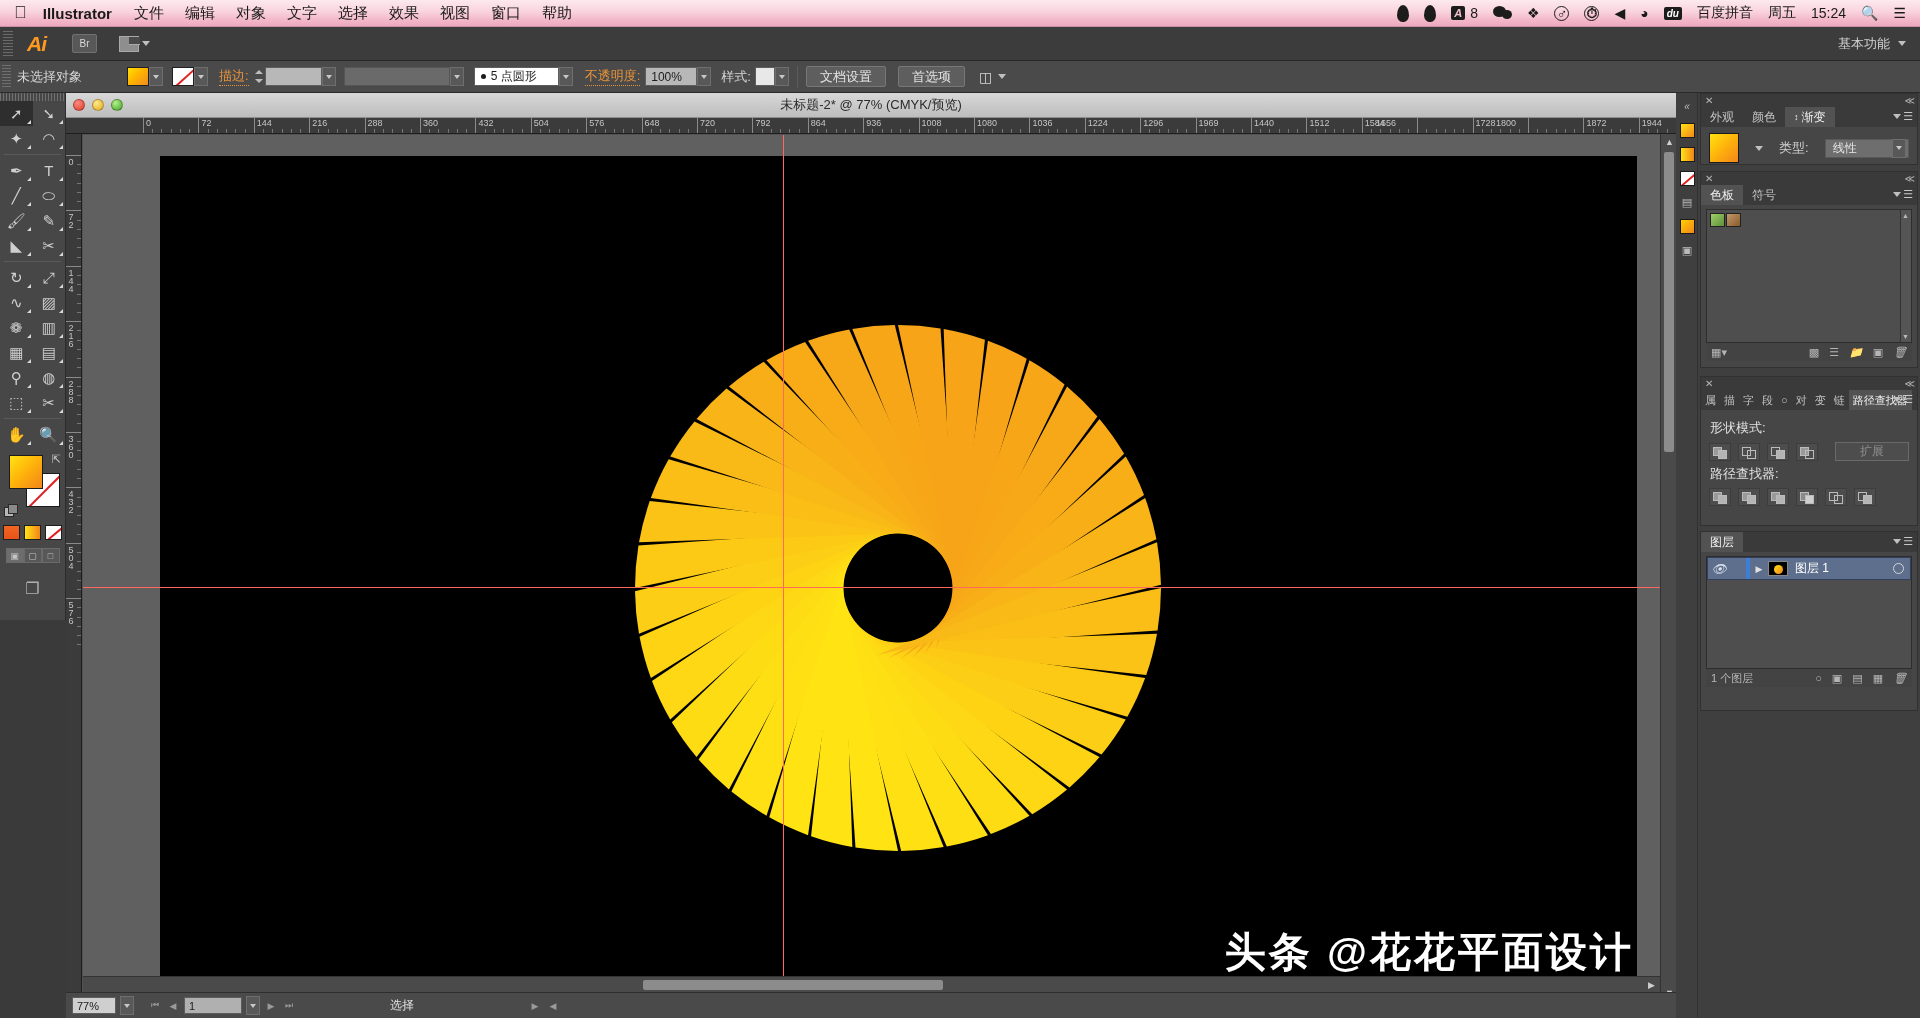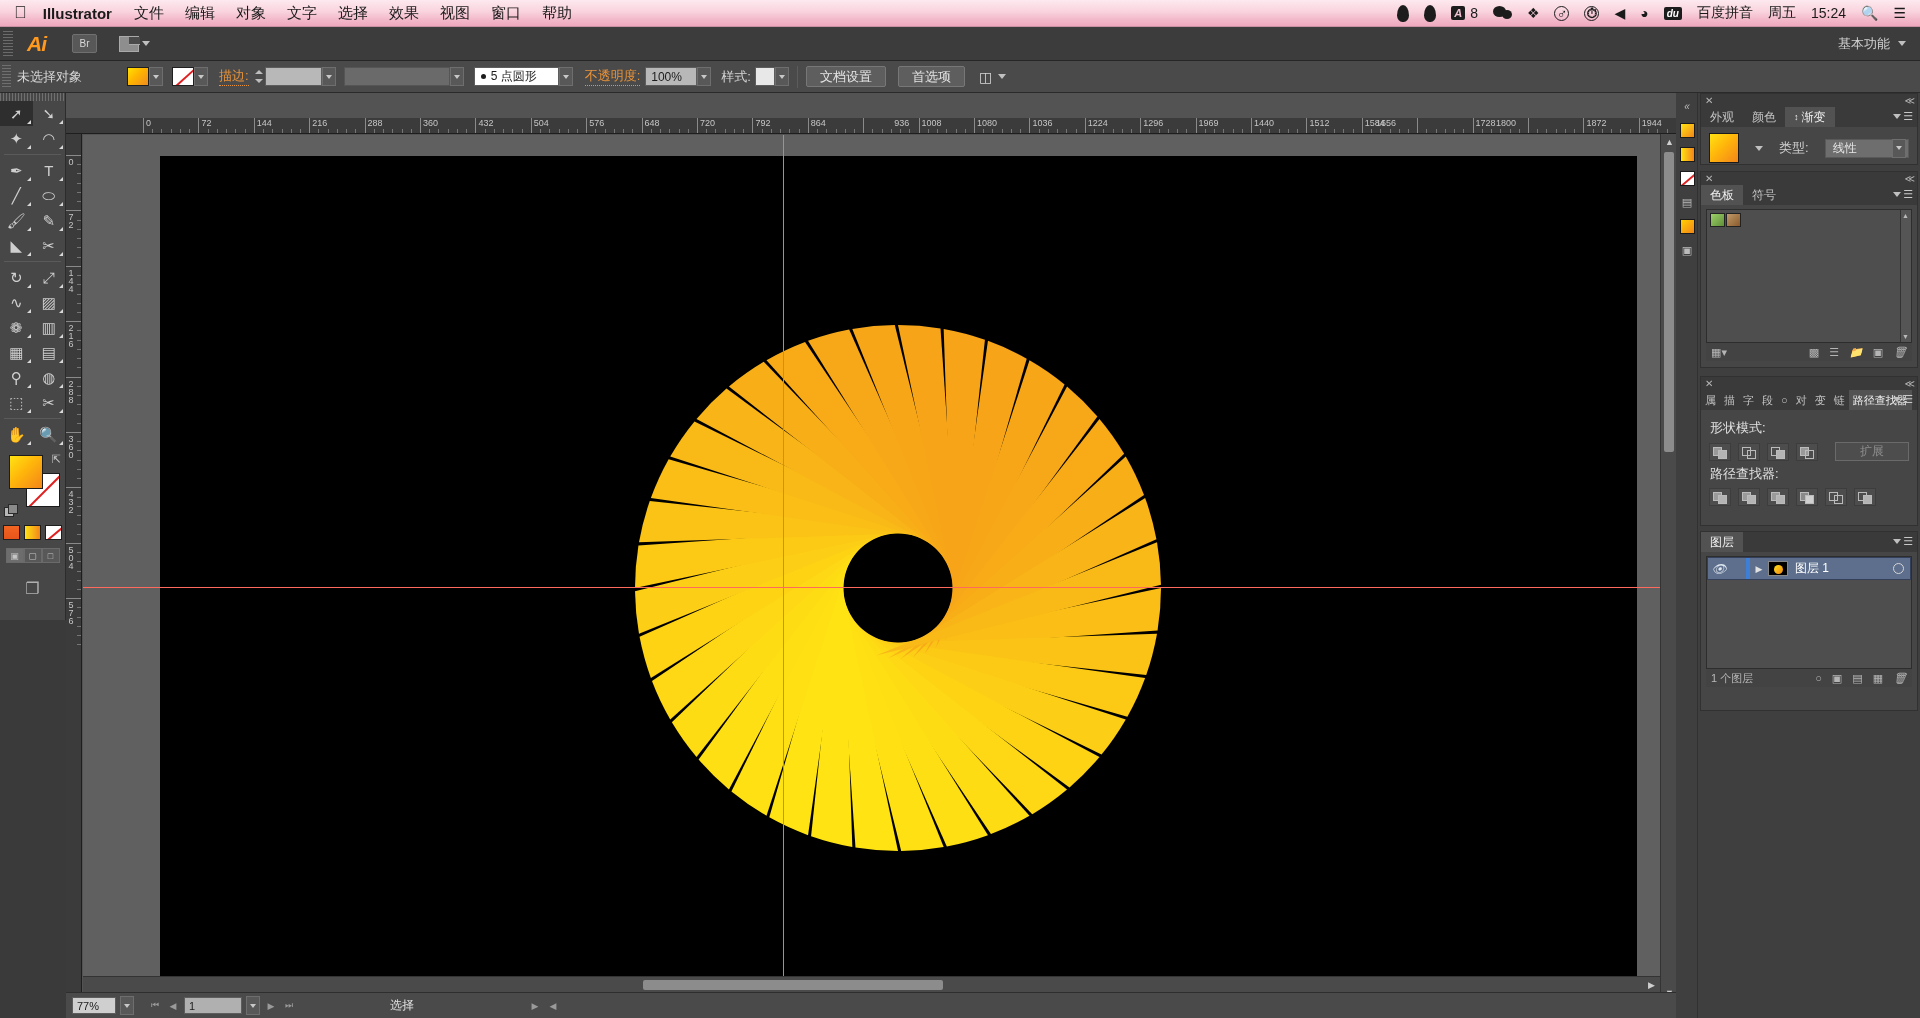--- a/index.html
+++ b/index.html
@@ -389,20 +389,26 @@
     <i class="scbtn on">▣</i>
     <i class="scbtn">▢</i>
     <i class="scbtn">□</i>
   </div>
   <div style="display:flex;justify-content:center;margin-top:16px">
     <i style="color:#b0b0b0;font-size:16px">❐</i>
   </div>
 </div>
 
 <div id="docwin">
+  <div id="titlebar">
+    <i class="tdot r"></i>
+    <i class="tdot y"></i>
+    <i class="tdot g"></i>
+    <span id="doctitle">未标题-2* @ 77% (CMYK/预览)</span>
+  </div>
   <div id="hruler">
       <i class="hr-tick" style="left: 77px;"></i>
       <span class="hr-lab" style="left: 78px;">0</span>
       <i class="hr-mtick" style="left: 86.2333px;"></i>
       <i class="hr-mtick" style="left: 95.4667px;"></i>
       <i class="hr-mtick" style="left: 104.7px;"></i>
       <i class="hr-mtick" style="left: 113.933px;"></i>
       <i class="hr-mtick" style="left: 123.167px;"></i>
       <i class="hr-tick" style="left: 132.4px;"></i>
       <span class="hr-lab" style="left: 133.4px;">72</span>
@@ -482,21 +488,21 @@
       <i class="hr-mtick" style="left: 723.333px;"></i>
       <i class="hr-mtick" style="left: 732.567px;"></i>
       <i class="hr-tick" style="left: 741.8px;"></i>
       <span class="hr-lab" style="left: 742.8px;">864</span>
       <i class="hr-mtick" style="left: 751.033px;"></i>
       <i class="hr-mtick" style="left: 760.267px;"></i>
       <i class="hr-mtick" style="left: 769.5px;"></i>
       <i class="hr-mtick" style="left: 778.733px;"></i>
       <i class="hr-mtick" style="left: 787.967px;"></i>
       <i class="hr-tick" style="left: 797.2px;"></i>
-      <span class="hr-lab" style="left: 798.2px; margin-left: 28px;">936</span>
+      <span class="hr-lab" style="left: 798.2px;">936</span>
       <i class="hr-mtick" style="left: 806.433px;"></i>
       <i class="hr-mtick" style="left: 815.667px;"></i>
       <i class="hr-mtick" style="left: 824.9px;"></i>
       <i class="hr-mtick" style="left: 834.133px;"></i>
       <i class="hr-mtick" style="left: 843.367px;"></i>
       <i class="hr-tick" style="left: 852.6px;"></i>
       <span class="hr-lab" style="left: 853.6px;">1008</span>
       <i class="hr-mtick" style="left: 861.833px;"></i>
       <i class="hr-mtick" style="left: 871.067px;"></i>
       <i class="hr-mtick" style="left: 880.3px;"></i>
@@ -841,20 +847,21 @@
           <path d="M 869.4999999999998 204.23531880469253 A 263 263 0 0 1 904.5791695010455 228.4800248419287 L 775.6295669532 492.21989530806775 Z" fill="url(#g30)"></path>
           <path d="M 907.0531413475599 230.53031145970874 A 263 263 0 0 1 937.3893304199825 260.49811979260676 L 764.6008141984639 497.8393255127876 Z" fill="url(#g31)"></path>
           <path d="M 939.4696885402911 262.9468586524401 A 263 263 0 0 1 964.1411474299777 297.72721258924753 L 752.7638091649692 501.45826112810755 Z" fill="url(#g32)"></path>
           <path d="M 965.7646811953074 300.5000000000001 A 263 263 0 0 1 984.0217801082551 339.03611608605536 L 740.4782132608445 502.966742626626 Z" fill="url(#g33)"></path>
           <path d="M 985.1391592666939 342.04870230534914 A 263 263 0 0 1 996.4271654909708 383.16968015359316 L 728.1173181008257 502.3189355613389 Z" fill="url(#g34)"></path>
           <path d="M 997.0044390422107 386.33052927359734 A 263 263 0 0 1 1000.9803722206989 428.7869287803299 L 716.056703229435 499.5345232221189 Z" fill="url(#g35)"></path>
         </svg>
     </div>
     <div class="guide-h" style="top:452px"></div>
     <div class="guide-v" style="left:700px"></div>
+    <div id="watermark">头条 @花花平面设计</div>
   </div>
 
   <div id="vscroll">
     <i class="sbarrow" style="left:4px;top:3px">▲</i>
     <i class="sbthumb" style="left:3px; top:18px; width:10px; height:300px"></i>
     <i class="sbarrow" style="left:4px;bottom:4px">▼</i>
   </div>
   <div id="hscroll">
     <i class="sbthumb" style="left:560px; top:3px; width:300px; height:10px"></i>
     <i class="sbarrow" style="right:5px;top:3px">▶</i>

